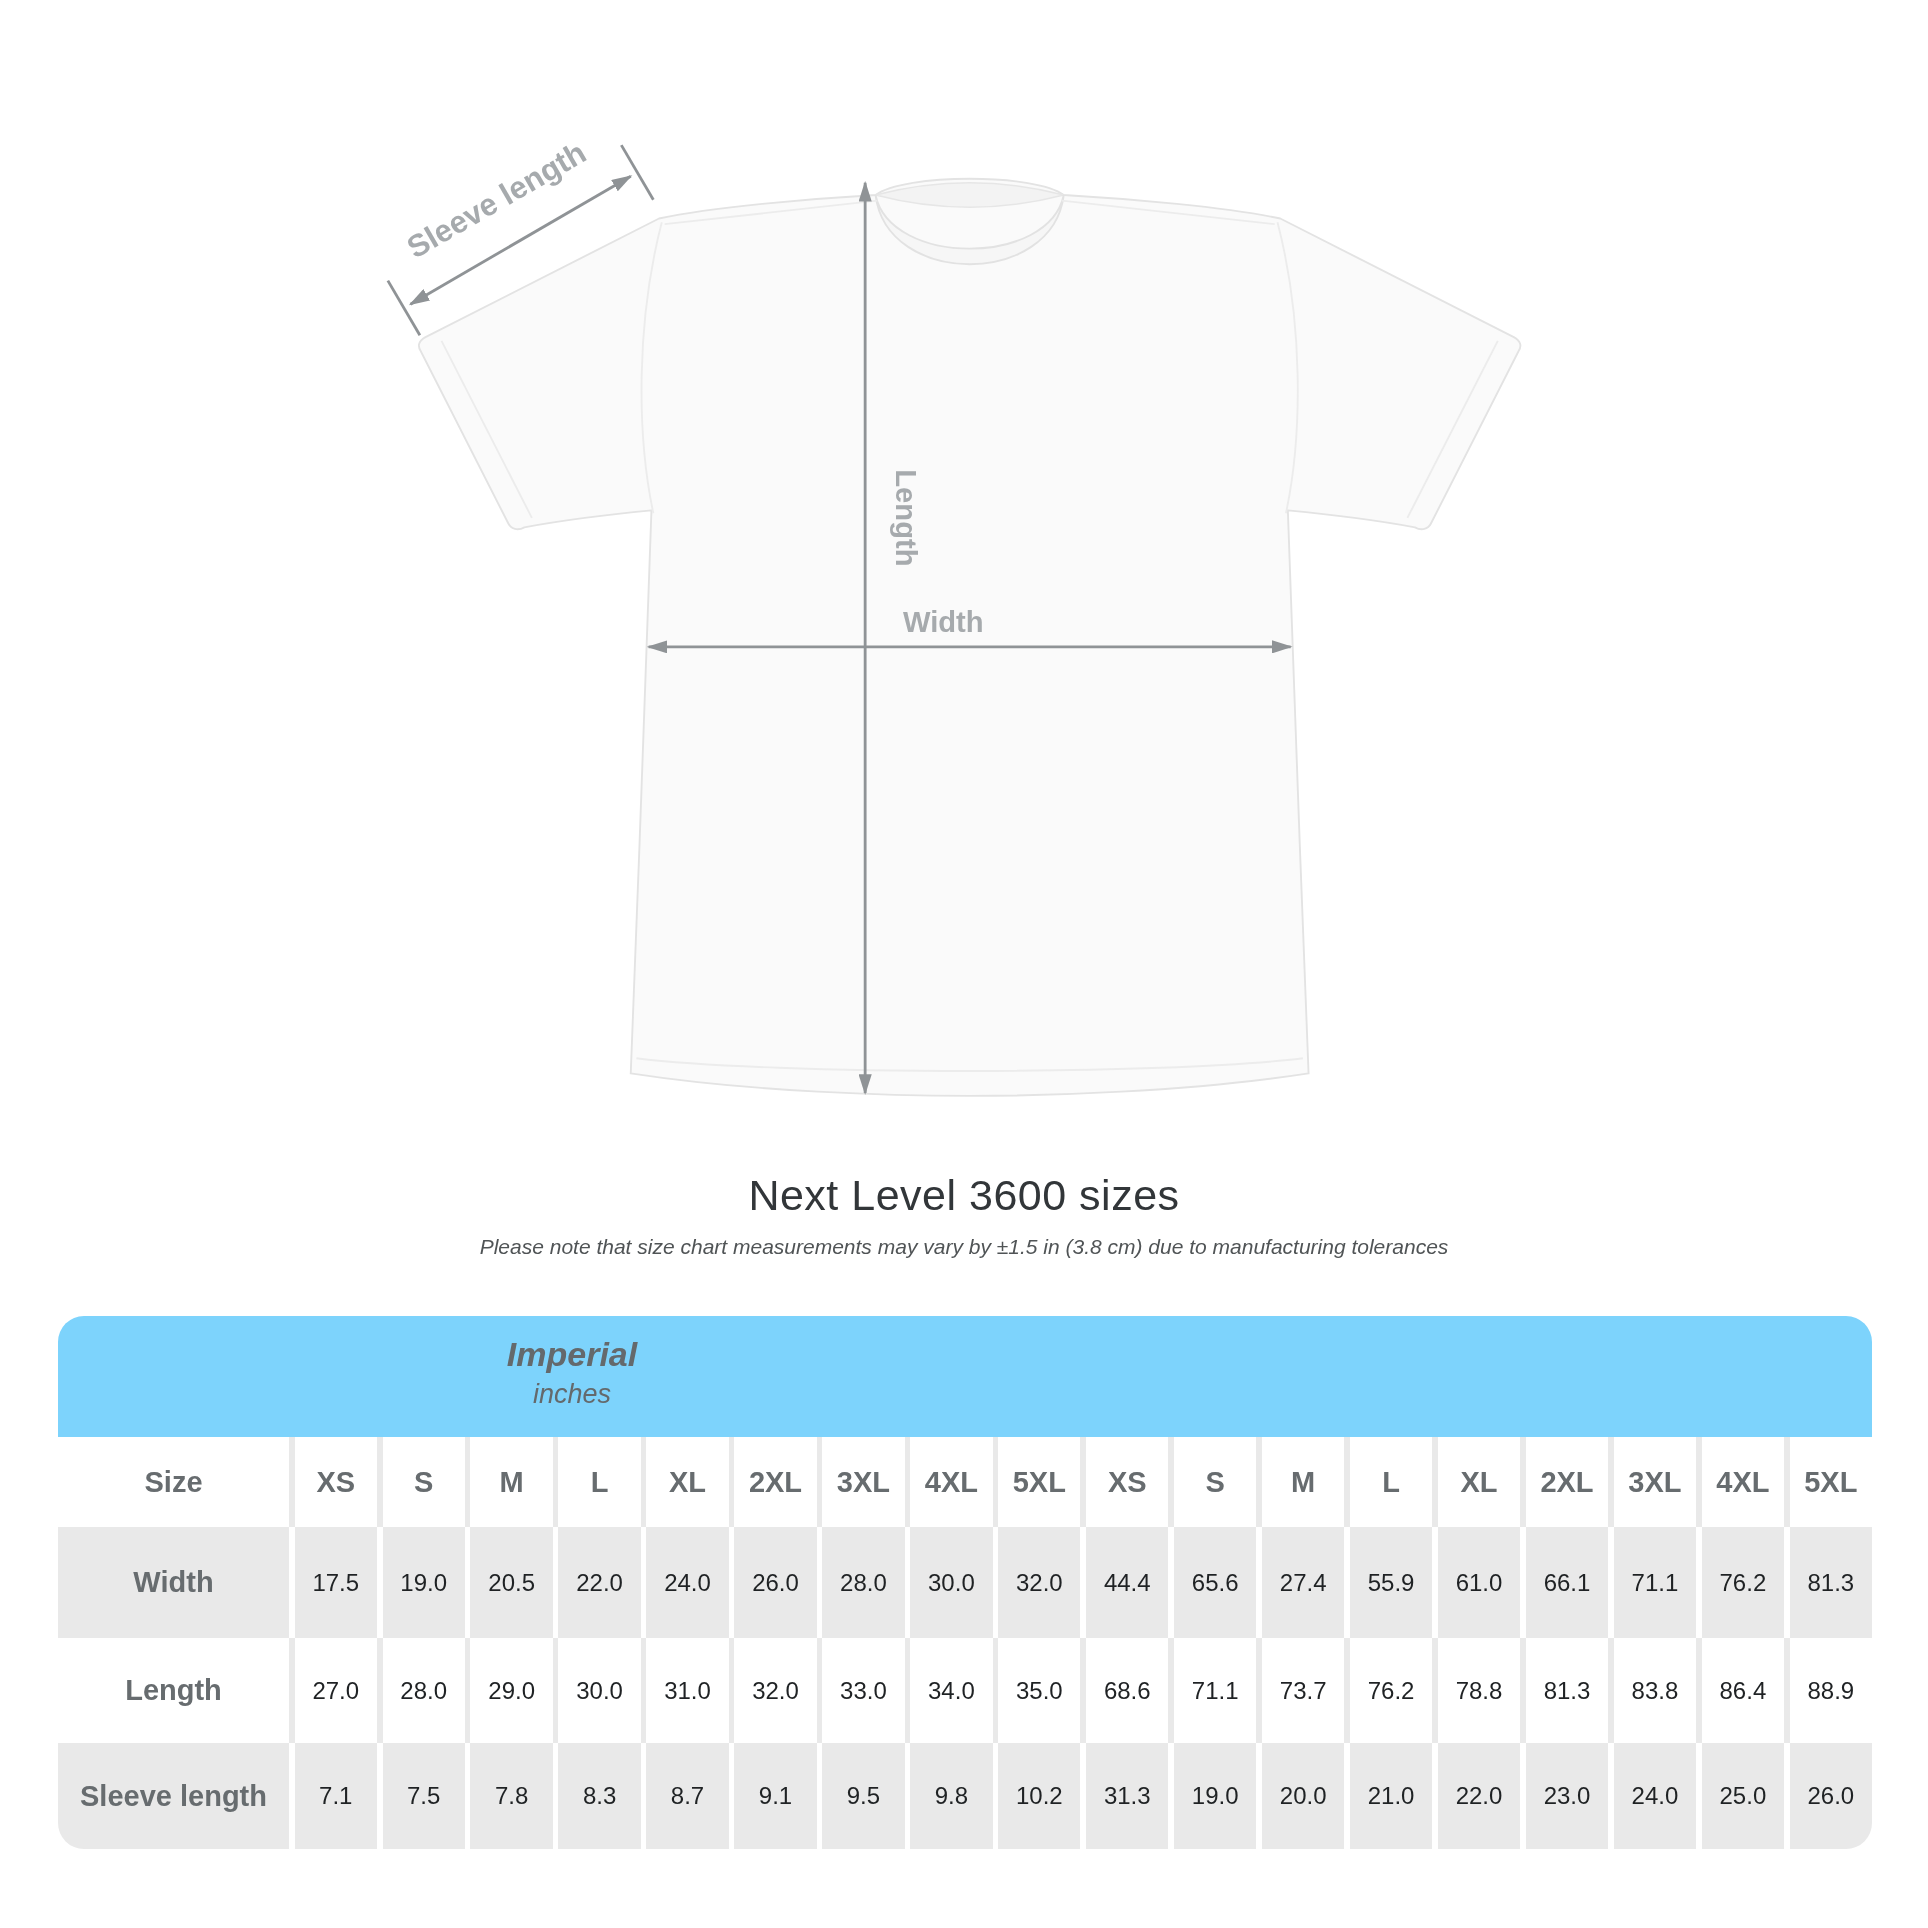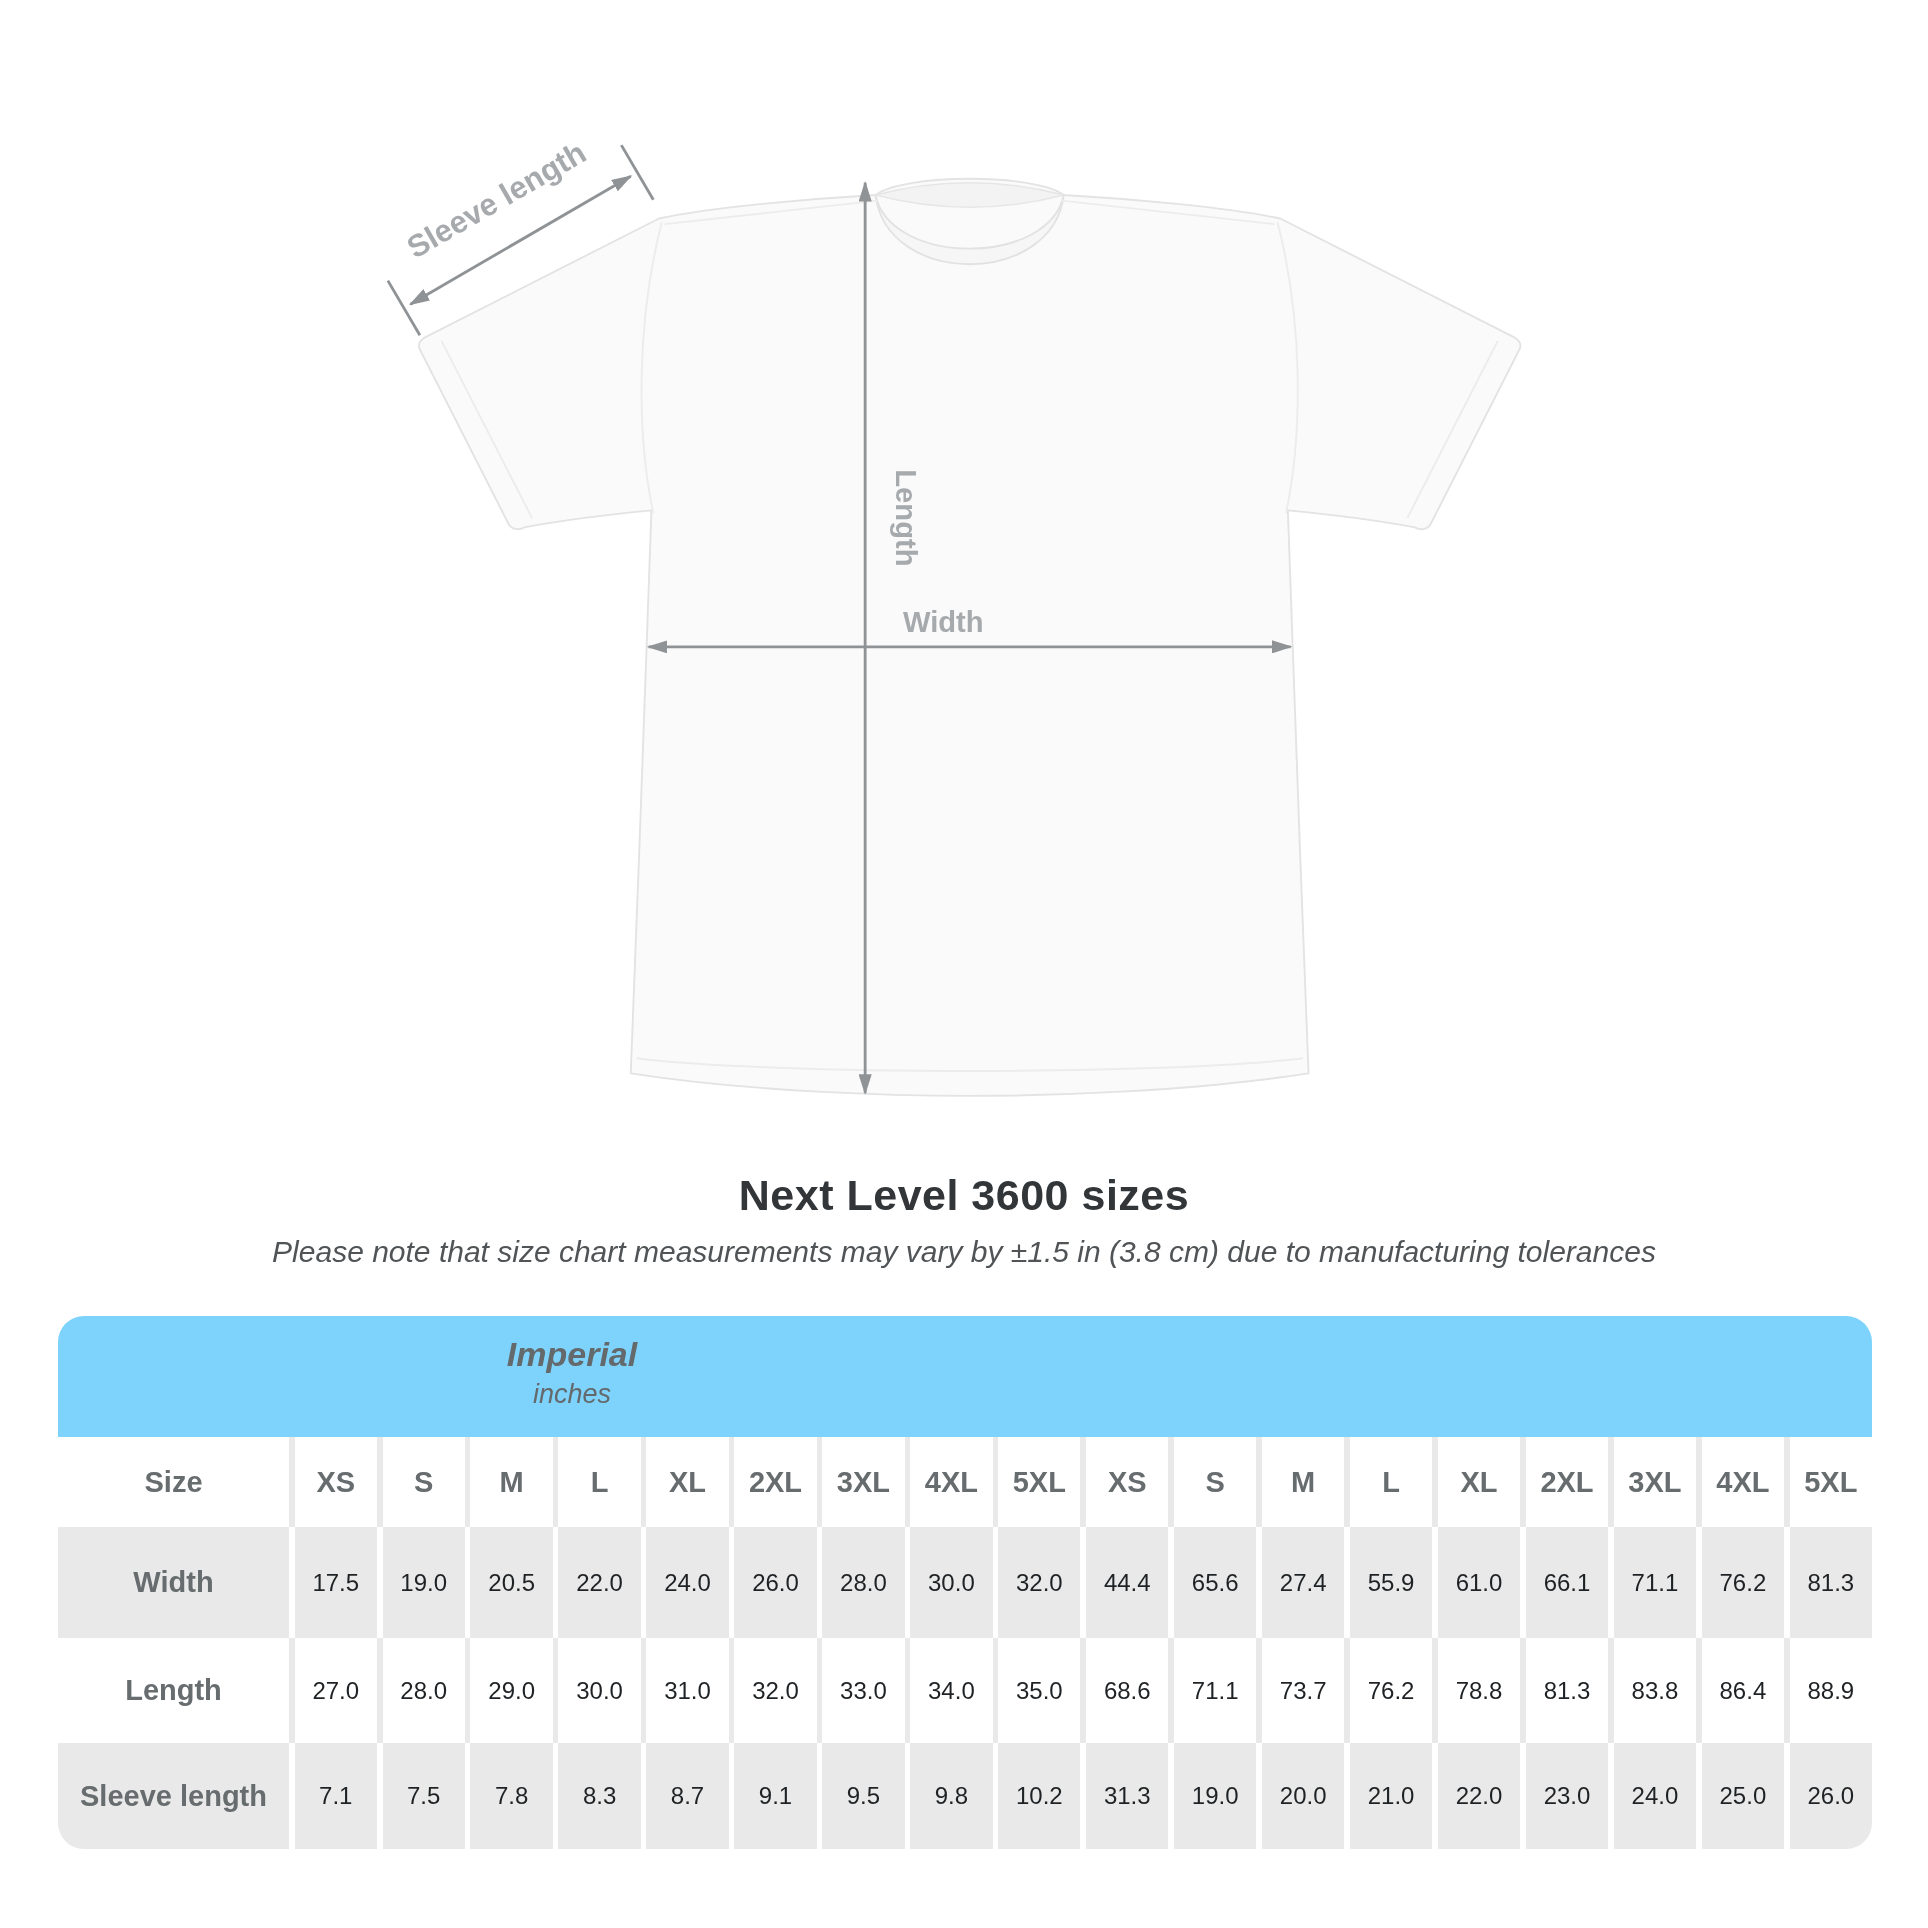--- a/index.html
+++ b/index.html
@@ -12,25 +12,25 @@
   .shirt-base{fill:#fafafa;stroke:#e3e3e3;stroke-width:2;}
   .shirt-seam{fill:none;stroke:#ececec;stroke-width:2;}
   .collar-band{fill:#f6f6f6;stroke:#e2e2e2;stroke-width:2;}
   .back-collar{fill:#f3f3f3;stroke:#e6e6e6;stroke-width:1.5;}
   .dim-line{stroke:#8f9396;stroke-width:3;fill:none;}
   .dim-label{fill:#a6aaad;font-weight:bold;font-size:31px;}
   .sleeve-label{font-size:33px;}
   
   .page-title{
     position:absolute;left:0;right:0;top:1171px;text-align:center;
-    font-size:43px;font-weight:bold;color:#323639;letter-spacing:0.5px;
+    font-size:43px;font-weight:normal;color:#323639;letter-spacing:0.5px;
   }
   .page-subtitle{
     position:absolute;left:0;right:0;top:1235px;text-align:center;
-    font-size:30px;font-style:italic;color:#505456;
+    font-size:21px;font-style:italic;color:#505456;
   }
   
   .size-table{position:absolute;left:58px;top:1316px;width:1814px;}
   .banner{
     height:121px;background:#7dd3fc;border-radius:26px 26px 0 0;
     display:grid;grid-template-columns:1028px 1fr;overflow:hidden;
   }
   .banner .sec{display:flex;flex-direction:column;align-items:center;padding-top:17px;}
   .sec-label{font-size:34px;font-weight:bold;font-style:italic;color:#64696c;line-height:1.25;}
   .sec-sub{font-size:27px;font-style:italic;color:#64696c;line-height:1.4;}

